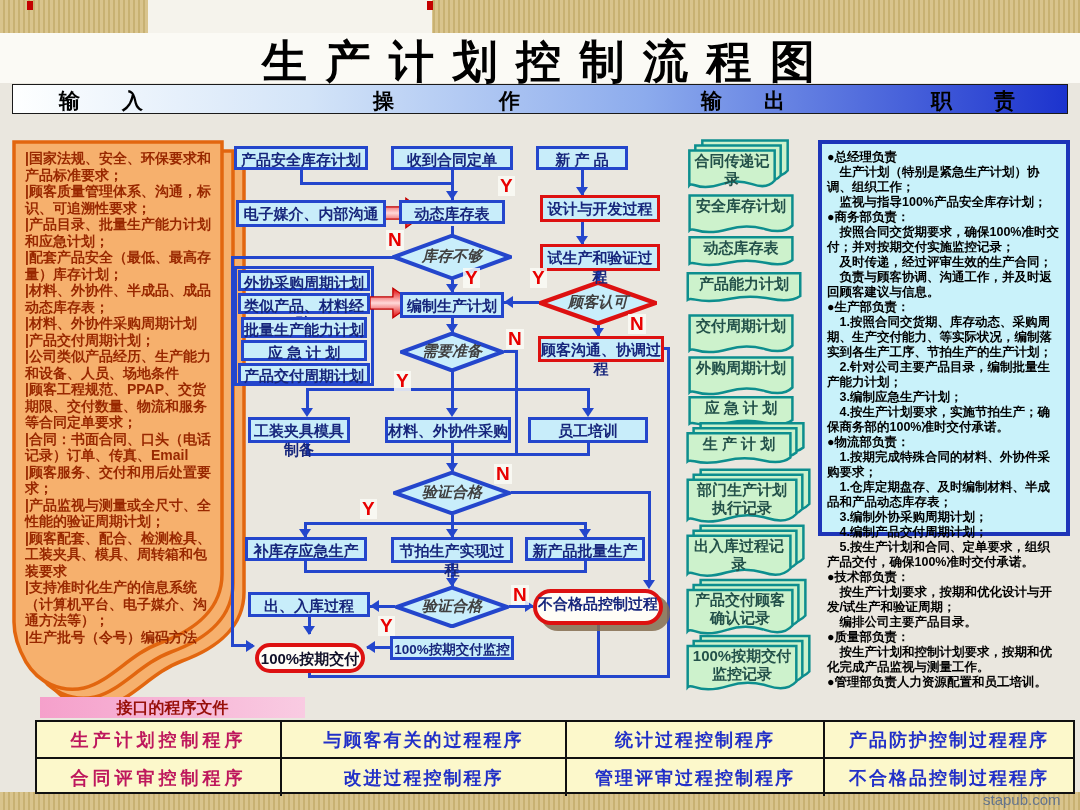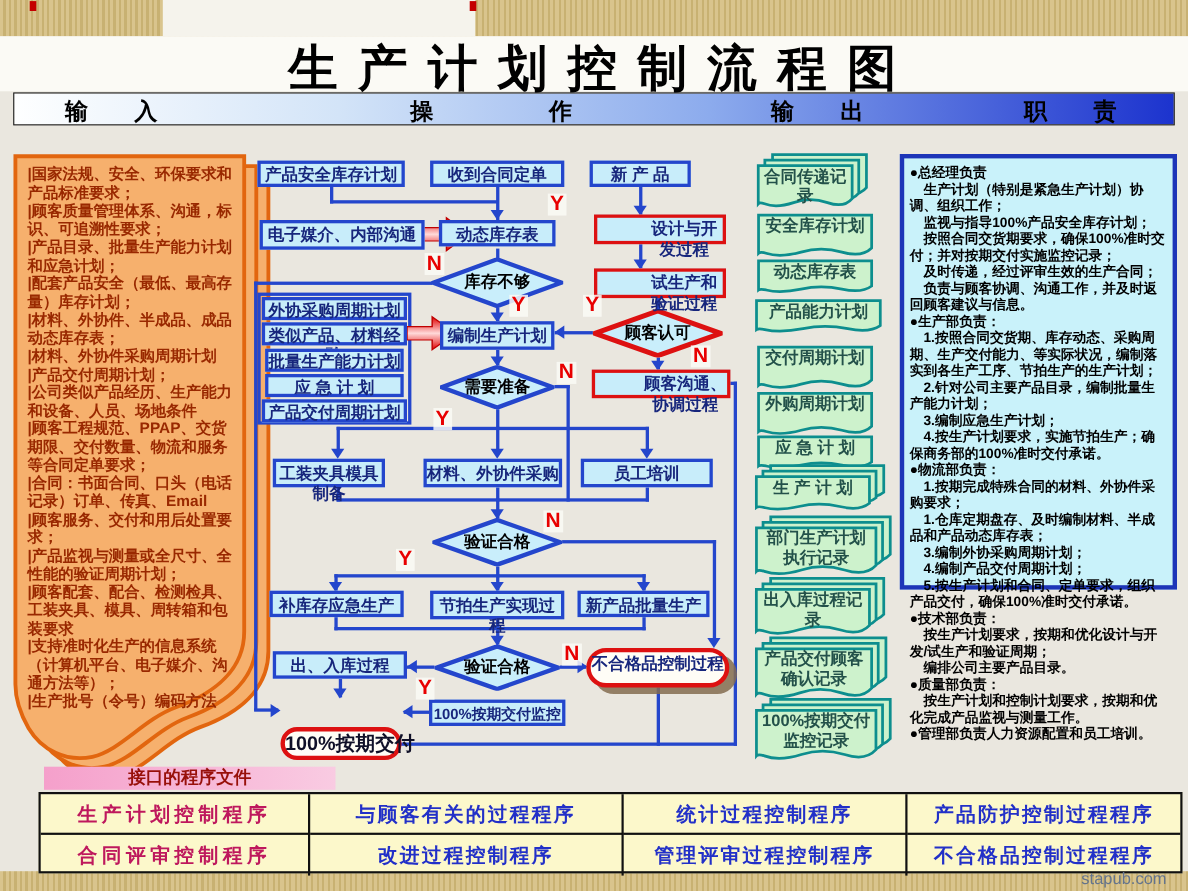--- a/index.html
+++ b/index.html
@@ -17,28 +17,28 @@
   .header-bar{position:absolute;top:84px;left:12px;width:1054px;height:28px;border:1px solid #1a1a1a;
       background:linear-gradient(90deg,#feffff 0%,#d3e4f8 28%,#8cabed 60%,#1c33ce 100%);z-index:2;}
   .hcol{position:absolute;top:2px;font-size:21px;font-weight:bold;color:#000;white-space:pre;}
   
   .inputs-svg{position:absolute;left:10px;top:136px;width:250px;height:564px;z-index:2;}
   .inputs-svg path{fill:#f6b06d;stroke:#e2660f;stroke-width:3.5;}
   .inputs-text{position:absolute;left:25px;top:150px;width:192px;font-size:14px;font-weight:bold;color:#992800;line-height:16.5px;z-index:3;}
   
   .fbox{position:absolute;box-sizing:border-box;background:#c8edfa;border:3px solid #2446cc;color:#17267c;
         font-weight:bold;font-size:15px;text-align:center;line-height:19px;padding-top:1px;z-index:5;}
-  .fbox.red{border-color:#dd1111;padding-left:44px;}
+  .fbox.red{border-color:#dd1111;}
   .plans{position:absolute;left:234px;top:266px;width:140px;height:120px;border:3px solid #2446cc;box-sizing:border-box;z-index:3;}
   
   .dia{position:absolute;z-index:4;}
   .dia svg{position:absolute;left:0;top:0;width:100%;height:100%;}
   .dia polygon{fill:#c9eefb;stroke:#2446cc;stroke-width:4;}
   .dia.red polygon{stroke:#dd1111;stroke-width:4.5;}
-  .dlabel{position:absolute;width:100%;text-align:center;top:50%;transform:translateY(-52%);font-weight:bold;font-size:15px;color:#000000;}
+  .dlabel{position:absolute;width:100%;text-align:center;top:50%;transform:translateY(-52%);font-weight:bold;font-size:15px;color:#404040;font-style:italic;}
   
   .hl,.vl{position:absolute;background:#2446cc;z-index:2;}
   .hl{height:3px;}.vl{width:3px;}
   .t{position:absolute;width:0;height:0;z-index:3;border:solid transparent;}
   .td{border-width:9px 6px 0 6px;border-top-color:#2446cc;}
   .tu{border-width:0 6px 9px 6px;border-bottom-color:#2446cc;}
   .tl{border-width:6px 9px 6px 0;border-right-color:#2446cc;}
   .tr{border-width:6px 0 6px 9px;border-left-color:#2446cc;}
   
   .fat{position:absolute;z-index:4;}
@@ -273,21 +273,21 @@
   <div class="fbox" style="left:525px;top:537px;width:120px;height:24px">新产品批量生产</div>
 
   <div class="dia" style="left:395px;top:586px;width:114px;height:42px">
     <svg viewBox="0 0 100 40" preserveAspectRatio="none">
         <polygon points="50,1.5 98.5,20 50,38.5 1.5,20" vector-effect="non-scaling-stroke"></polygon>
       </svg>
     <span class="dlabel">验证合格</span>
   </div>
   <div class="fbox" style="left:248px;top:592px;width:122px;height:25px">出、入库过程</div>
   <div class="oval shadow" style="left:533px;top:589px;width:130px;height:36px">不合格品控制过程</div>
-  <div class="oval" style="left:255px;top:661px;width:110px;height:30px;font-size:18px;line-height:23px;white-space:nowrap">100%按期交付</div>
+  <div class="oval" style="left:255px;top:643px;width:110px;height:30px;font-size:15px;line-height:23px;white-space:nowrap">100%按期交付</div>
   <div class="fbox" style="left:390px;top:636px;width:124px;height:24px;font-size:13.5px;white-space:nowrap">100%按期交付监控</div>
 
   <span class="yn" style="left:498px;top:176px">Y</span>
   <span class="yn" style="left:386px;top:230px">N</span>
   <span class="yn" style="left:463px;top:268px">Y</span>
   <span class="yn" style="left:530px;top:268px">Y</span>
   <span class="yn" style="left:628px;top:314px">N</span>
   <span class="yn" style="left:506px;top:329px">N</span>
   <span class="yn" style="left:394px;top:371px">Y</span>
   <span class="yn" style="left:494px;top:464px">N</span>
@@ -402,20 +402,21 @@
         <path d="M1.5,1.5 L98.5,1.5 L98.5,30 Q90,38.5 73,33.5 Q55,28.5 38,33.5 Q20,38.5 8,34.5 Q3,33 1.5,34.5 Z" vector-effect="non-scaling-stroke"></path>
       </svg>
       <div class="doc-label">100%按期交付监控记录</div>
     </div>
 
   <div class="resp">
 
   <div class="resp-line">●总经理负责</div>
       <div class="resp-line">　生产计划（特别是紧急生产计划）协调、组织工作；</div>
       <div class="resp-line">　监视与指导100%产品安全库存计划；</div>
+      <div class="resp-line">●商务部负责：</div>
       <div class="resp-line">　按照合同交货期要求，确保100%准时交付；并对按期交付实施监控记录；</div>
       <div class="resp-line">　及时传递，经过评审生效的生产合同；</div>
       <div class="resp-line">　负责与顾客协调、沟通工作，并及时返回顾客建议与信息。</div>
       <div class="resp-line">●生产部负责：</div>
       <div class="resp-line">　1.按照合同交货期、库存动态、采购周期、生产交付能力、等实际状况，编制落实到各生产工序、节拍生产的生产计划；</div>
       <div class="resp-line">　2.针对公司主要产品目录，编制批量生产能力计划；</div>
       <div class="resp-line">　3.编制应急生产计划；</div>
       <div class="resp-line">　4.按生产计划要求，实施节拍生产；确保商务部的100%准时交付承诺。</div>
       <div class="resp-line">●物流部负责：</div>
       <div class="resp-line">　1.按期完成特殊合同的材料、外协件采购要求；</div>

